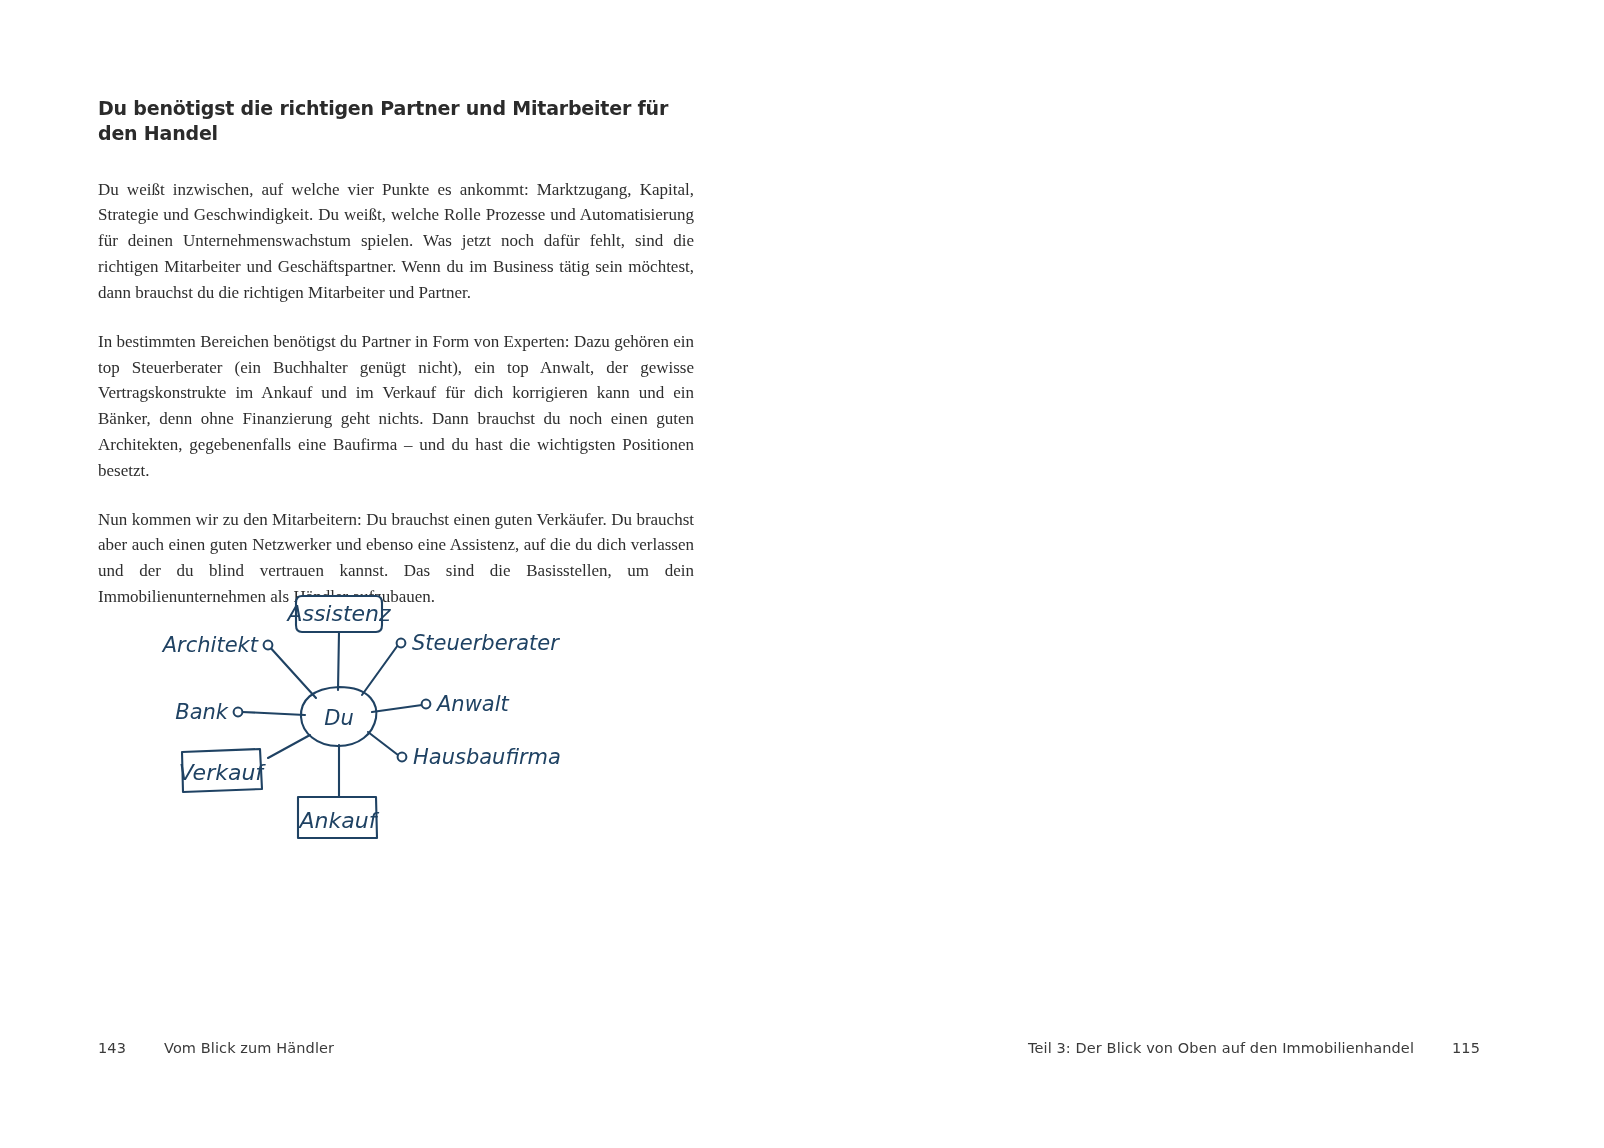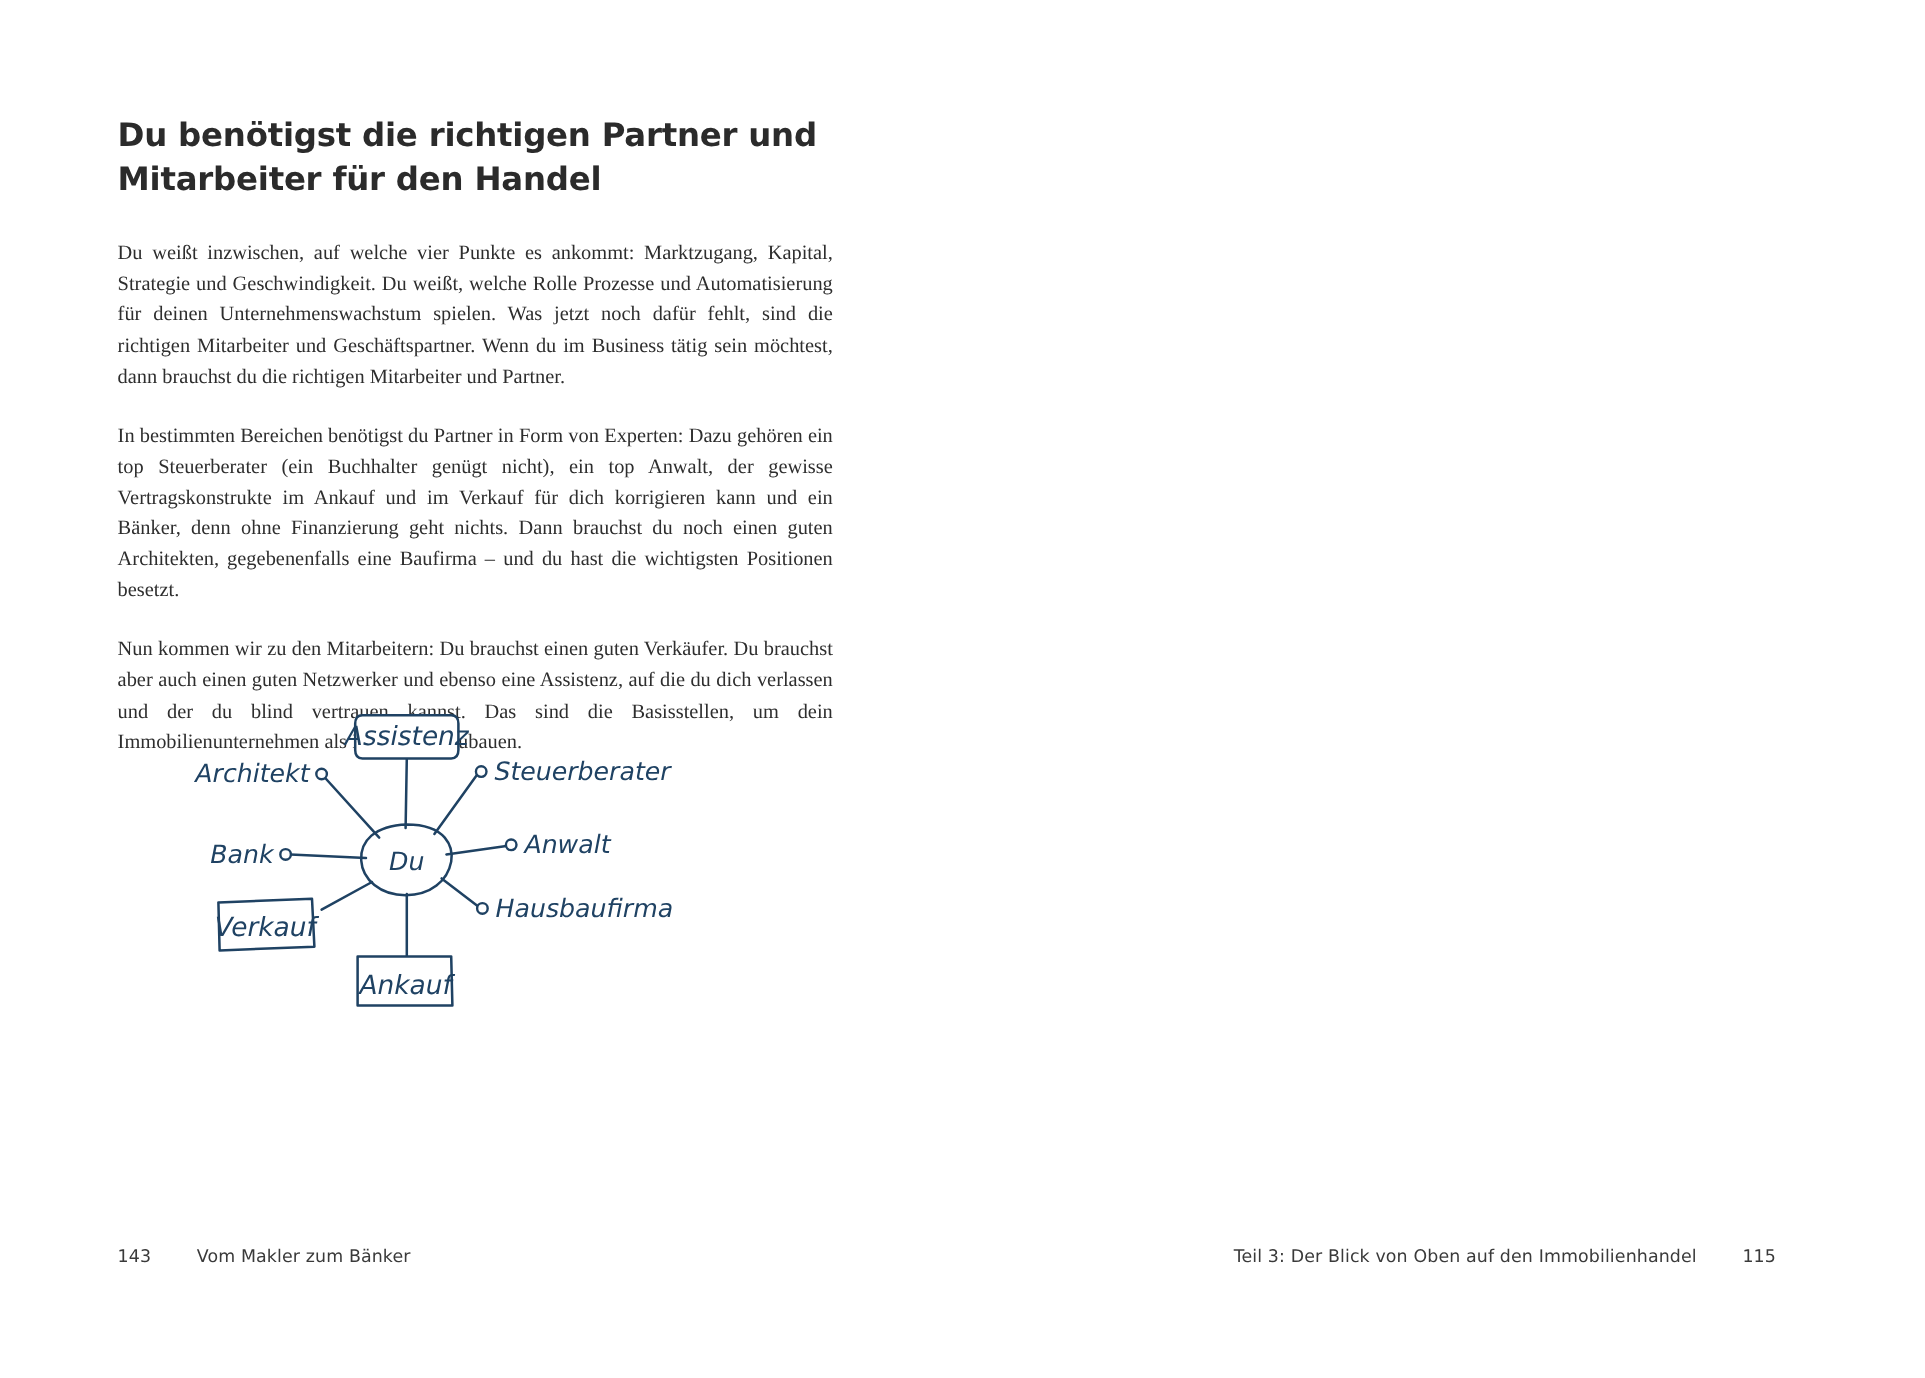--- a/index.html
+++ b/index.html
@@ -30,21 +30,21 @@
 
   .col {
     position: absolute;
     top: 96px;
   }
   .col-left  { left: 98px;  width: 596px; }
 
   
   h1.chapter-title {
     font-family: "DejaVu Sans", sans-serif;
-    font-size: 27px;
+    font-size: 19px;
     font-weight: bold;
     line-height: 1.33;
     letter-spacing: -0.2px;
     color: #2b2b2b;
     margin: 0 0 30px 0;
   }
   p.body {
     font-family: "Liberation Serif", serif;
     font-size: 17px;
     line-height: 1.52;
@@ -134,21 +134,21 @@
         <text class="hand" x="189" y="165" font-size="21" text-anchor="middle">Du</text>
         <text class="hand" x="108" y="92" font-size="21" text-anchor="end">Architekt</text>
         <text class="hand" x="78" y="159" font-size="21" text-anchor="end">Bank</text>
         <text class="hand" x="262" y="90" font-size="21" text-anchor="start">Steuerberater</text>
         <text class="hand" x="287" y="151" font-size="21" text-anchor="start">Anwalt</text>
         <text class="hand" x="263" y="204" font-size="21" text-anchor="start">Hausbaufirma</text>
       </svg>
     </div>
 
     <div class="footer footer-left">
-      <span class="pagenum">143</span><span>Vom Makler zum Bänker</span>
+      <span class="pagenum">143</span><span>Vom Blick zum Händler</span>
     </div>
   </div>
 
   <div class="page page-right">
 
     <div class="footer footer-right">
       <span>Teil 3: Der Blick von Oben auf den Immobilienhandel</span><span class="pagenum">115</span>
     </div>
   </div>
 

